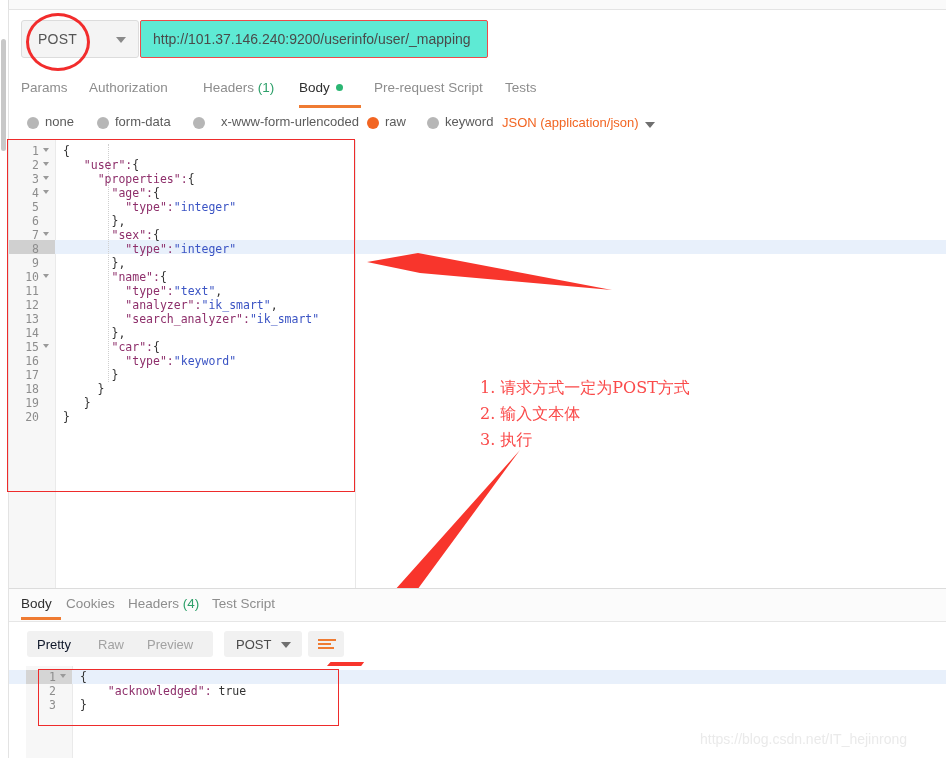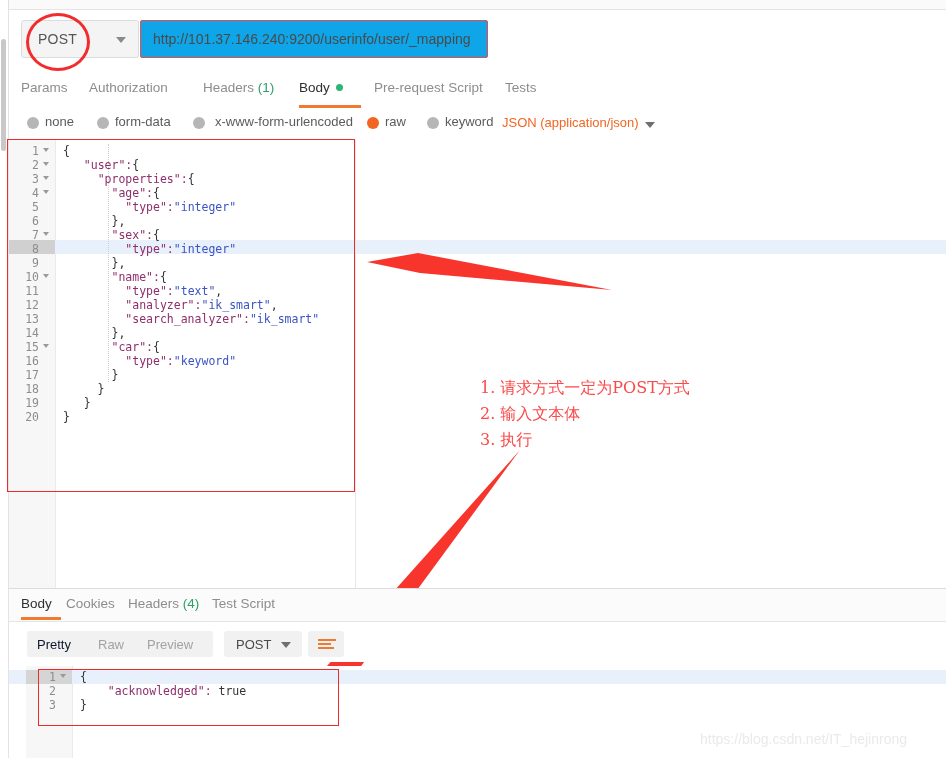--- a/index.html
+++ b/index.html
@@ -46,21 +46,21 @@
     position: absolute; left: 16px; top: 10px;
     font-size: 14px; color: #555; letter-spacing: .2px;
   }
   .method-caret {
     position: absolute; right: 12px; top: 16px;
     width: 0; height: 0; border-left: 5px solid transparent;
     border-right: 5px solid transparent; border-top: 6px solid #8a8a8a;
   }
   .url-box {
     position: absolute; left: 131px; top: 10px; width: 348px; height: 38px;
-    background: #0ea5e9; border: 1px solid #ee4a4a; border-radius: 2px;
+    background: #5eead4; border: 1px solid #ee4a4a; border-radius: 2px;
     box-sizing: border-box;
   }
   .url-text {
     position: absolute; left: 12px; top: 10px;
     font-size: 14px; color: #4a4a4a;
   }
   .circle-anno {
     position: absolute; left: 17px; top: 3px; width: 64px; height: 58px;
     border: 3px solid #f22c2c; border-radius: 50%;
     box-sizing: border-box;
@@ -285,21 +285,21 @@
   <div class="tab" style="left:496px">Tests</div>
   <div class="tab-underline" style="left:290px;width:62px"></div>
 </div>
 
 <div class="btype-row">
   <div class="radio" style="left:18px"></div>
   <div class="radio-lbl" style="left:36px">none</div>
   <div class="radio" style="left:88px"></div>
   <div class="radio-lbl" style="left:106px">form-data</div>
   <div class="radio" style="left:184px"></div>
-  <div class="radio-lbl" style="left:206px">x-www-form-urlencoded</div>
+  <div class="radio-lbl" style="left:212px">x-www-form-urlencoded</div>
   <div class="radio sel" style="left:358px"></div>
   <div class="radio-lbl" style="left:376px">raw</div>
   <div class="radio" style="left:418px"></div>
   <div class="radio-lbl" style="left:436px">keyword</div>
   <div class="ctype">JSON (application/json)</div>
   <div class="ctype-caret"></div>
 </div>
 
 <div class="editor">
   <div class="ed-gutter"></div>

